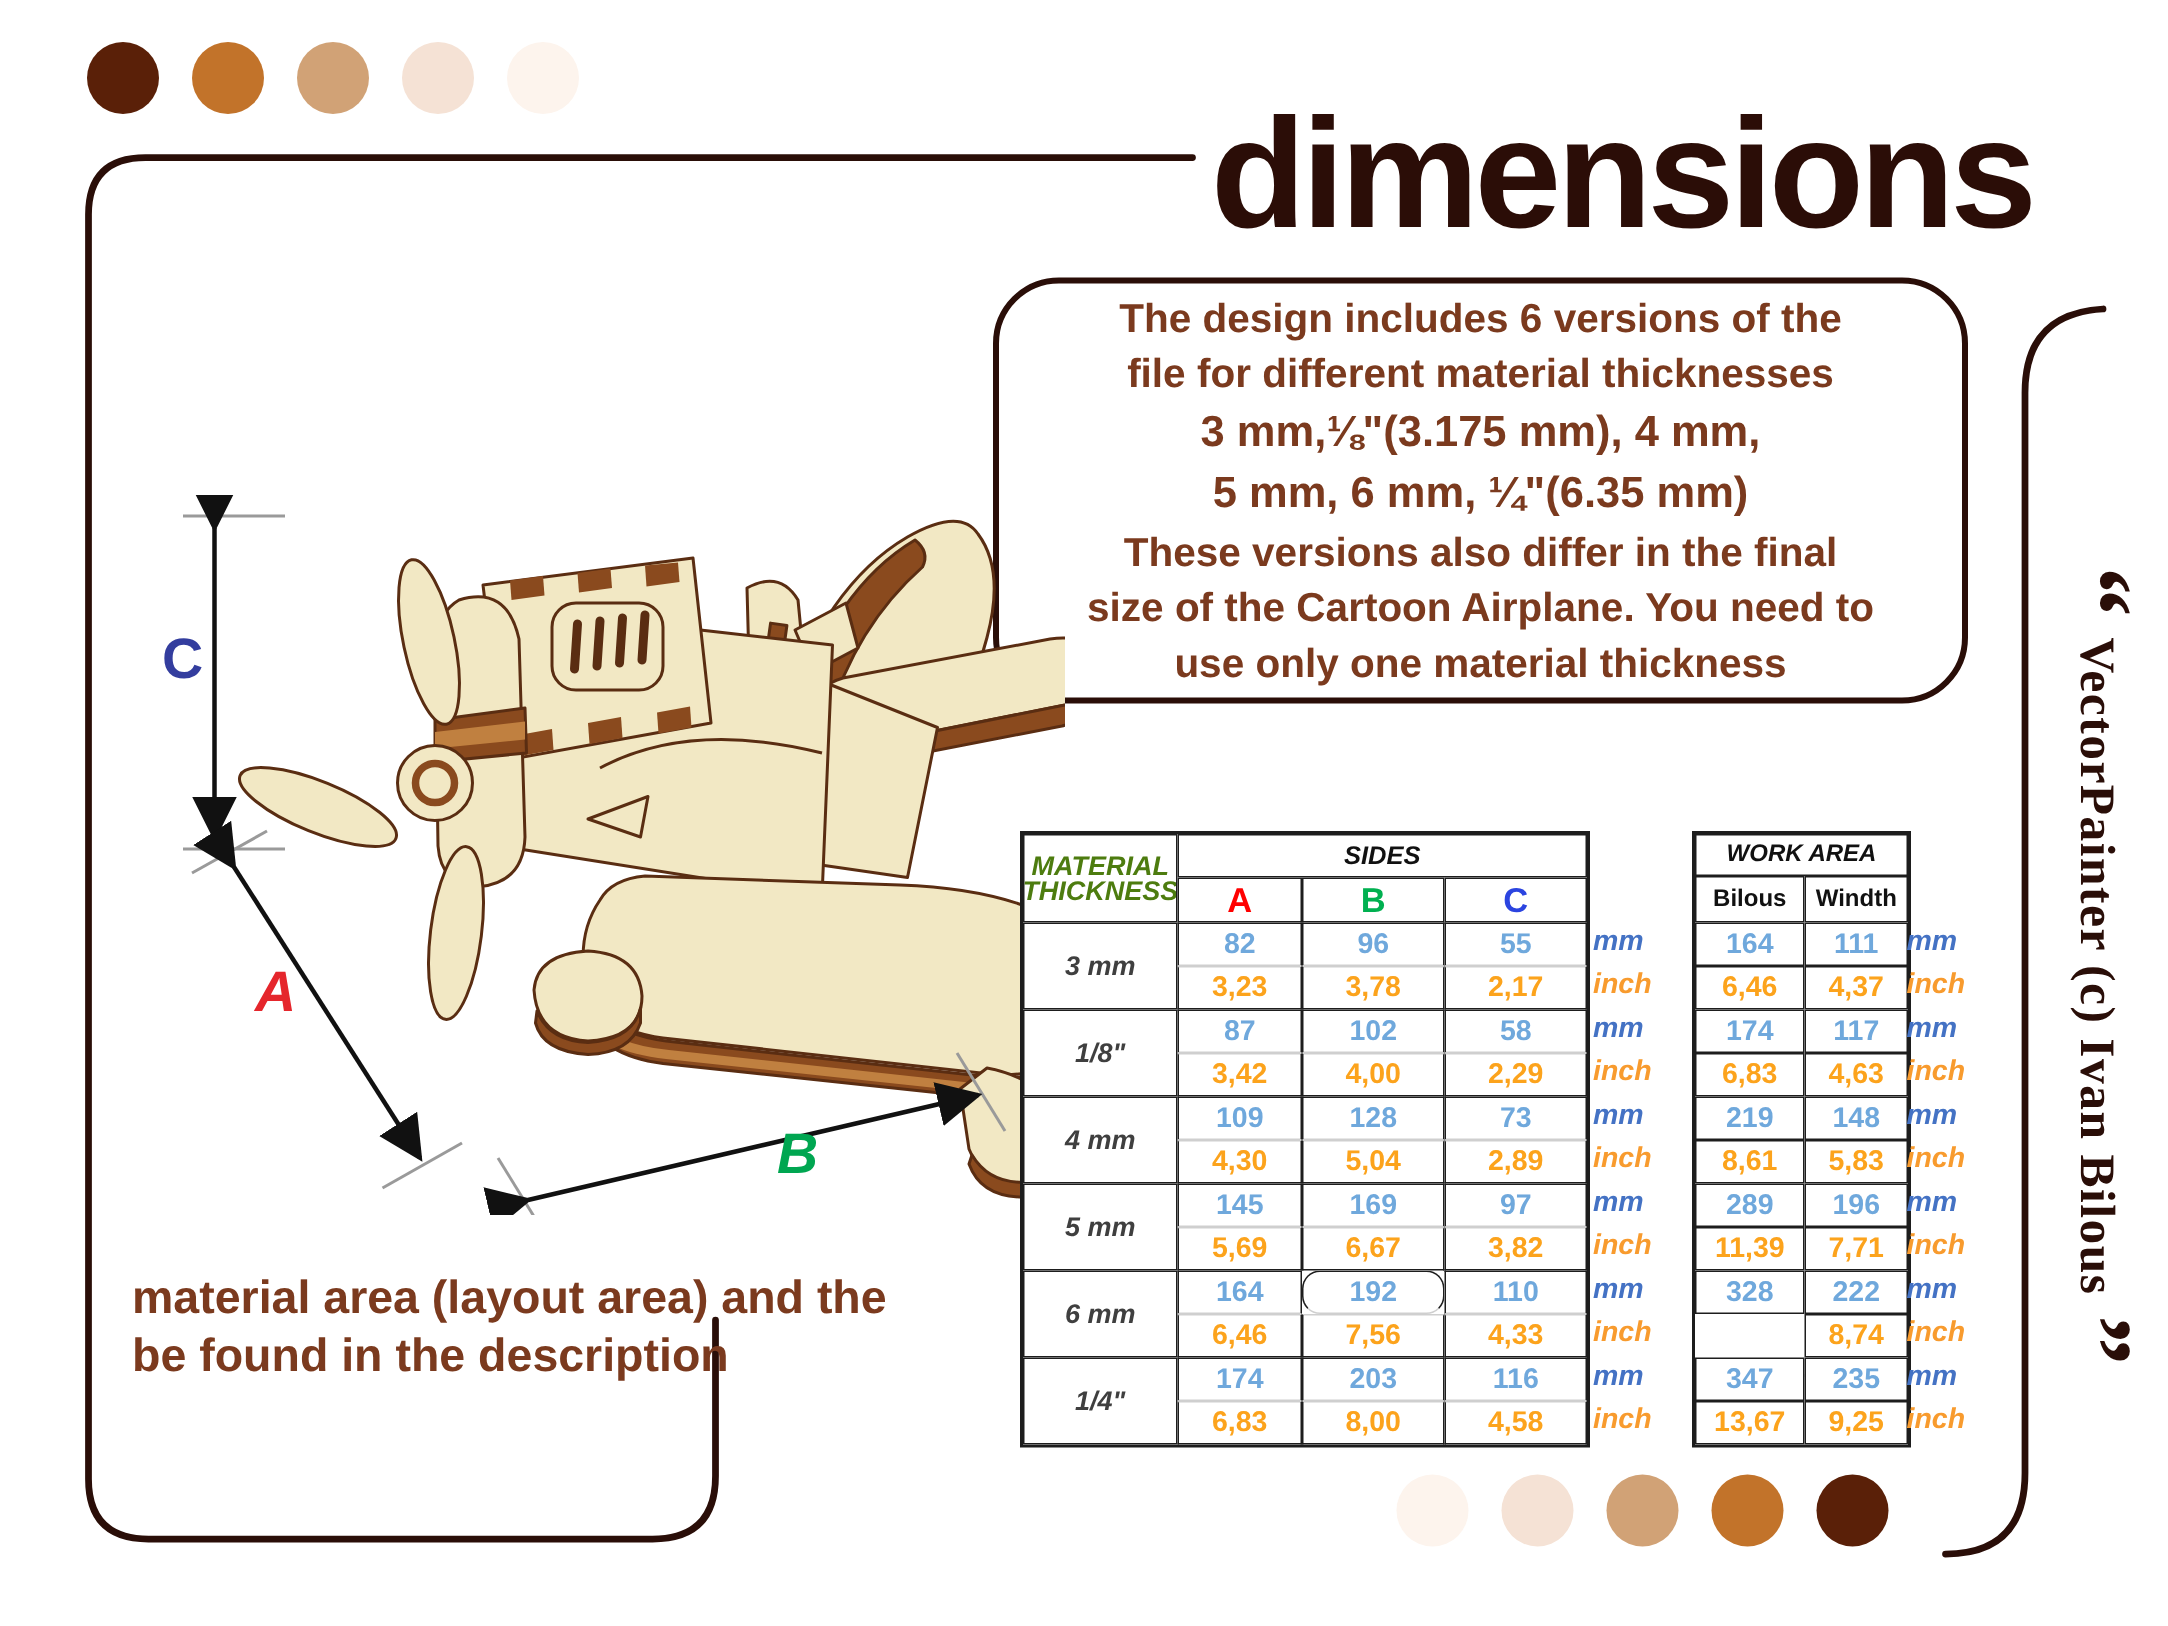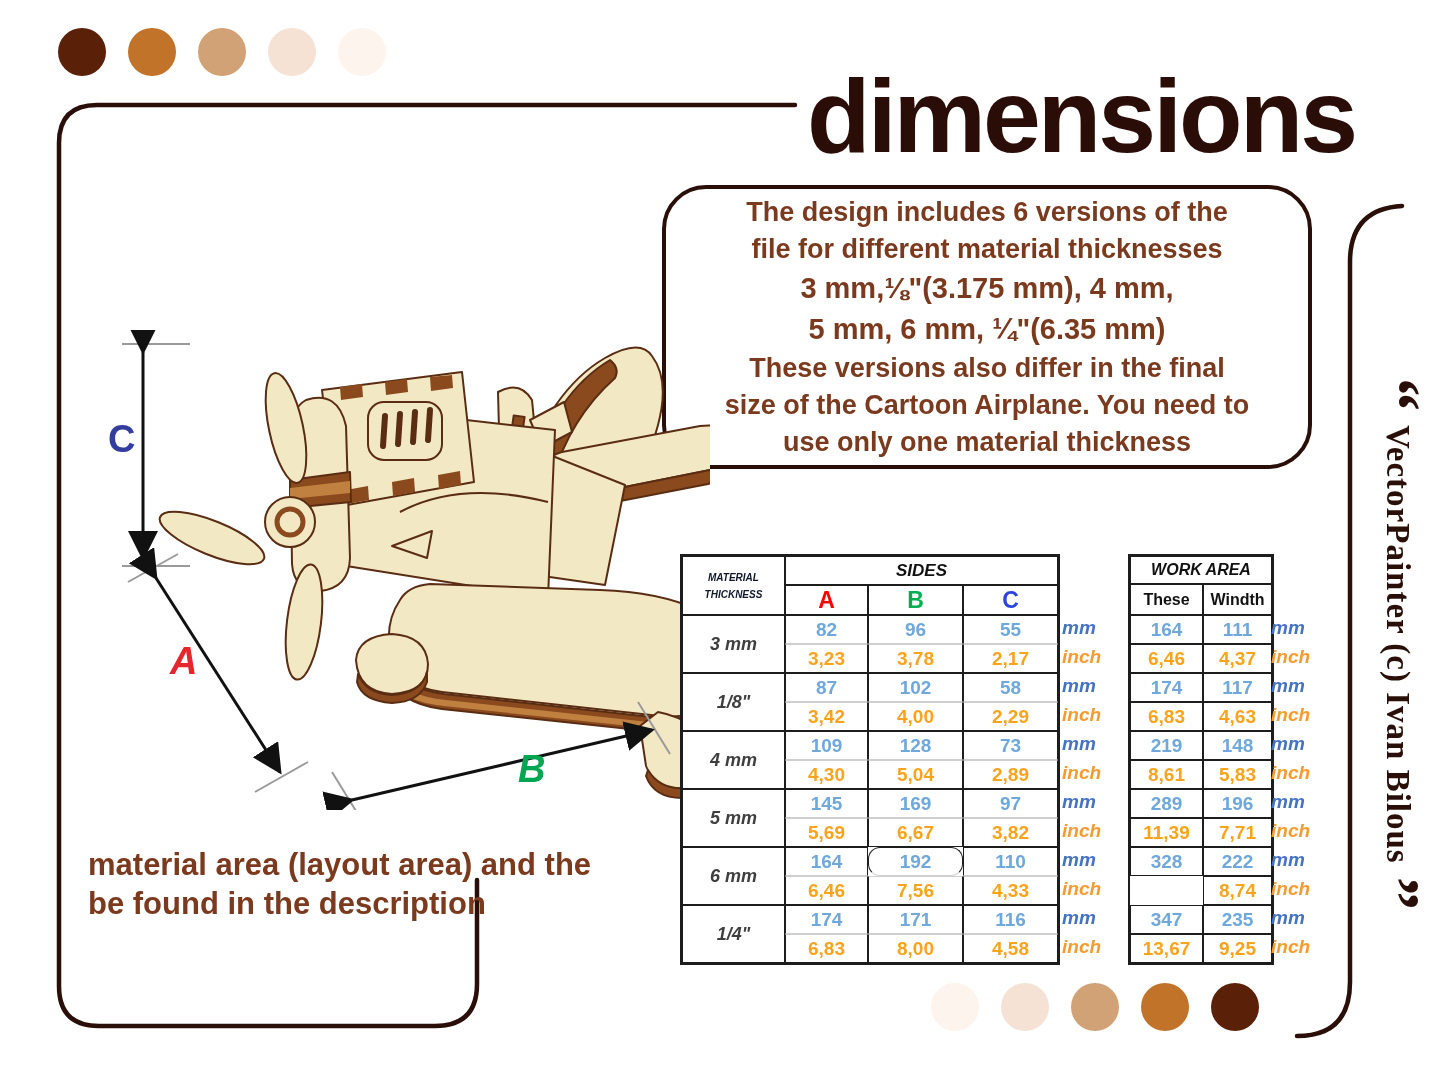--- a/index.html
+++ b/index.html
@@ -38,21 +38,21 @@
   .tbl{position:absolute;display:grid;background:#fff;border:2px solid #1d1d1d;}
   .sides-tbl{left:680px;top:554px;grid-template-columns:103px 83px 95px 95px;
              grid-template-rows:29px 30px repeat(12,29px);}
   .work-tbl{left:1128px;top:554px;grid-template-columns:73px 69px;
             grid-template-rows:28px 31px repeat(12,29px);}
   .cell{
     border:1px solid #1d1d1d;display:flex;align-items:center;justify-content:center;
     box-sizing:border-box;background:#fff;overflow:hidden;
   }
   .cell.hdr-it{font-style:italic;font-weight:700;font-size:17px;color:#111;}
-  .cell.hdr-mat{flex-direction:column;font-style:italic;font-weight:700;font-size:10px;color:#0f172a;line-height:17px;}
+  .cell.hdr-mat{flex-direction:column;font-style:italic;font-weight:700;font-size:18px;color:#4d7c0f;line-height:17px;}
   .cell.hdr-col{font-weight:700;font-size:23px;}
   .cell.hdr-sm{font-weight:700;font-size:16px;color:#111;}
   .cell.mat{font-style:italic;font-weight:700;font-size:18px;color:#3f3f3f;}
   .cell.val{font-weight:700;font-size:19px;}
   .cell.val.mm{color:#6FA8DC;border-bottom:1px solid #cfcfcf;}
   .cell.val.inch{color:#FCA31C;border-top:1px solid #cfcfcf;}
   .cell.wval{font-weight:700;font-size:19px;}
   .cell.wval.mm{color:#6FA8DC;}
   .cell.wval.inch{color:#FCA31C;}
   .unit-col{position:absolute;display:grid;grid-template-rows:repeat(12,29px);}
@@ -233,21 +233,21 @@
       <div class="cell val inch" style="grid-area: 10 / 4;">3,82</div>
       <div class="cell mat" style="grid-area: 11 / 1 / span 2;">6 mm</div>
       <div class="cell val mm" style="grid-area: 11 / 2;">164</div>
       <div class="cell val mm" style="grid-area: 11 / 3; border-radius: 12px;">192</div>
       <div class="cell val mm" style="grid-area: 11 / 4;">110</div>
       <div class="cell val inch" style="grid-area: 12 / 2;">6,46</div>
       <div class="cell val inch" style="grid-area: 12 / 3;">7,56</div>
       <div class="cell val inch" style="grid-area: 12 / 4;">4,33</div>
       <div class="cell mat" style="grid-area: 13 / 1 / span 2;">1/4"</div>
       <div class="cell val mm" style="grid-area: 13 / 2;">174</div>
-      <div class="cell val mm" style="grid-area: 13 / 3;">171</div>
+      <div class="cell val mm" style="grid-area: 13 / 3;">203</div>
       <div class="cell val mm" style="grid-area: 13 / 4;">116</div>
       <div class="cell val inch" style="grid-area: 14 / 2;">6,83</div>
       <div class="cell val inch" style="grid-area: 14 / 3;">8,00</div>
       <div class="cell val inch" style="grid-area: 14 / 4;">4,58</div>
     </div>
   <div class="unit-col u1">
       <div class="unit mm">mm</div>
       <div class="unit inch">inch</div>
       <div class="unit mm">mm</div>
       <div class="unit inch">inch</div>
@@ -256,21 +256,21 @@
       <div class="unit mm">mm</div>
       <div class="unit inch">inch</div>
       <div class="unit mm">mm</div>
       <div class="unit inch">inch</div>
       <div class="unit mm">mm</div>
       <div class="unit inch">inch</div>
     </div>
 
   <div class="tbl work-tbl">
     <div class="cell hdr-it" style="grid-row:1;grid-column:1 / span 2;font-size:16px;">WORK AREA</div>
-  <div class="cell hdr-sm" style="grid-area: 2 / 1;">These</div>
+  <div class="cell hdr-sm" style="grid-area: 2 / 1;">Bilous</div>
       <div class="cell hdr-sm" style="grid-area: 2 / 2;">Windth</div>
       <div class="cell wval mm" style="grid-area: 3 / 1;">164</div>
       <div class="cell wval mm" style="grid-area: 3 / 2;">111</div>
       <div class="cell wval inch" style="grid-area: 4 / 1;">6,46</div>
       <div class="cell wval inch" style="grid-area: 4 / 2;">4,37</div>
       <div class="cell wval mm" style="grid-area: 5 / 1;">174</div>
       <div class="cell wval mm" style="grid-area: 5 / 2;">117</div>
       <div class="cell wval inch" style="grid-area: 6 / 1;">6,83</div>
       <div class="cell wval inch" style="grid-area: 6 / 2;">4,63</div>
       <div class="cell wval mm" style="grid-area: 7 / 1;">219</div>

